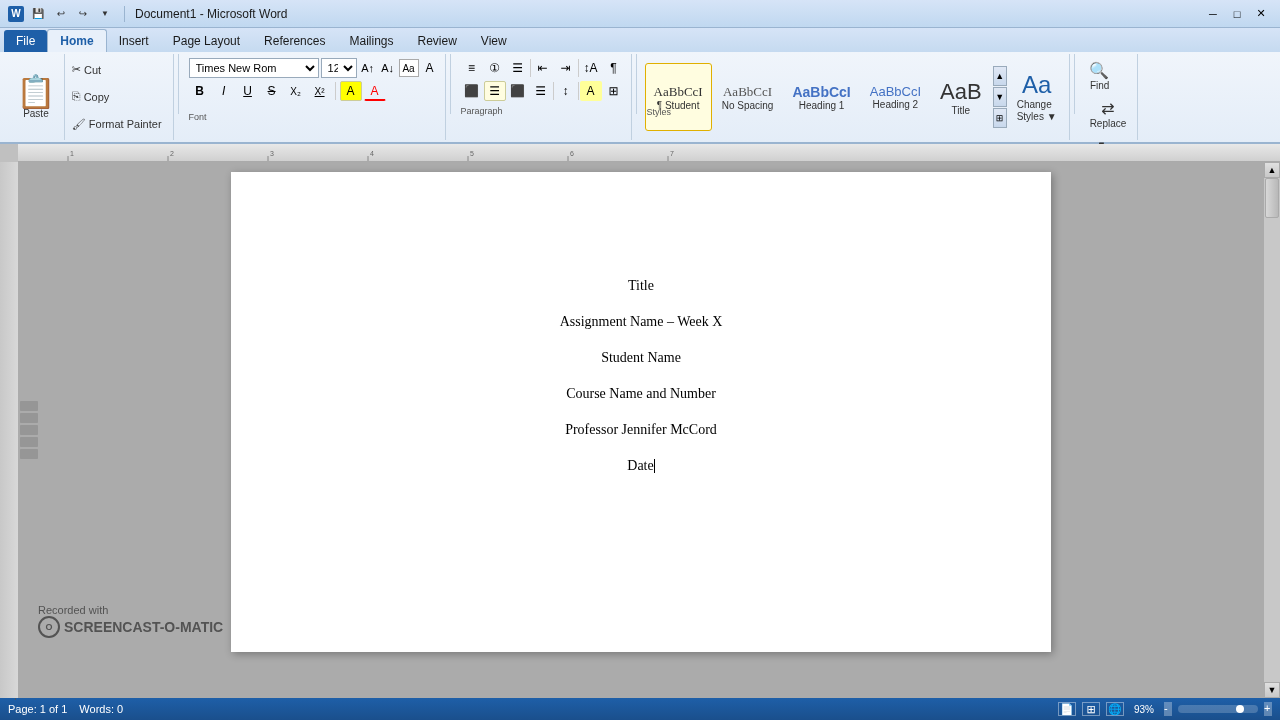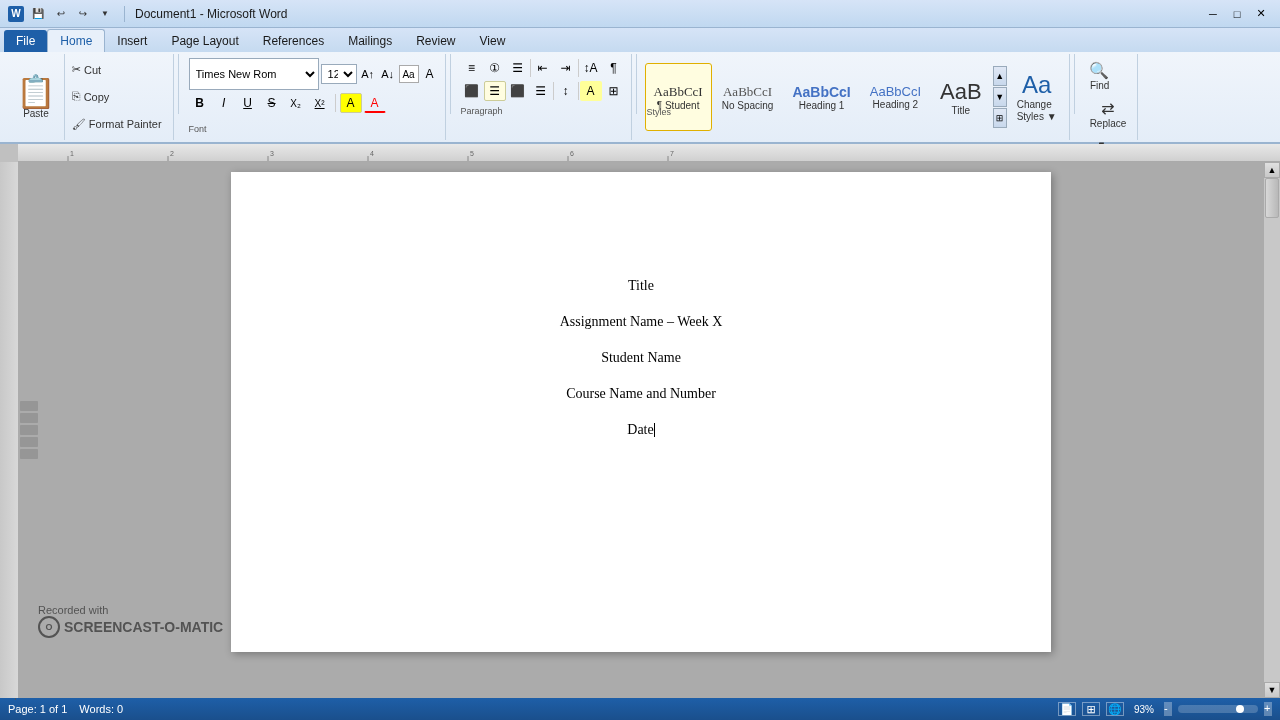--- a/index.html
+++ b/index.html
@@ -18,31 +18,31 @@
     .title-bar-left { display: flex; align-items: center; gap: 6px; }
     .title-bar-icon { width: 16px; height: 16px; background: #1e5fa8; border-radius: 2px; display: flex; align-items: center; justify-content: center; color: white; font-size: 10px; font-weight: bold; }
     .title-bar-text { font-size: 12px; color: #1a1a1a; }
     .title-bar-controls { display: flex; gap: 2px; }
     .title-bar-btn { width: 22px; height: 18px; display: flex; align-items: center; justify-content: center; font-size: 11px; cursor: pointer; border-radius: 2px; }
     .qa-btn { width: 18px; height: 18px; display: flex; align-items: center; justify-content: center; font-size: 10px; cursor: pointer; border-radius: 2px; color: #333; }
 
     
     .ribbon-tabs { height: 24px; background: linear-gradient(to bottom, #d6e4f7, #c5daf0); display: flex; align-items: flex-end; padding: 0 4px; }
     .ribbon-tab { padding: 4px 12px; font-size: 12px; cursor: pointer; border-radius: 3px 3px 0 0; color: #1a1a1a; }
-    .ribbon-tab.active { background: #e8f0fa; border: 1px solid #9ab4d0; border-bottom: none; font-weight: normal; color: #1e5fa8; }
+    .ribbon-tab.active { background: #e8f0fa; border: 1px solid #9ab4d0; border-bottom: none; font-weight: bold; color: #1e5fa8; }
 
     
     .ribbon { height: 92px; background: linear-gradient(to bottom, #f0f5fb, #e4edf8); border-bottom: 2px solid #9ab4d0; display: flex; align-items: stretch; padding: 2px 4px; gap: 2px; }
     .ribbon-group { display: flex; flex-direction: column; align-items: center; border-right: 1px solid #c0d0e0; padding: 2px 6px; min-width: fit-content; }
     .rg-divider { width: 1px; background: #c0d0e0; height: 60px; margin: 0 2px; }
     .paste-btn { display: flex; flex-direction: column; align-items: center; justify-content: center; padding: 4px 8px; cursor: pointer; border-right: 1px solid #c0d0e0; min-width: 48px; }
     .clipboard-sub { display: flex; flex-direction: column; justify-content: space-around; padding: 2px 4px; }
     .clipboard-sub-btn { font-size: 11px; color: #333; cursor: pointer; padding: 1px 3px; display: flex; align-items: center; gap: 3px; white-space: nowrap; }
     .font-row { display: flex; align-items: center; gap: 2px; }
-    .font-select { height: 32px; font-size: 11px; border: 1px solid #9ab; background: white; padding: 0 2px; width: 130px; cursor: pointer; }
+    .font-select { height: 20px; font-size: 11px; border: 1px solid #9ab; background: white; padding: 0 2px; width: 130px; cursor: pointer; }
     .size-select { height: 20px; font-size: 11px; border: 1px solid #9ab; background: white; padding: 0 2px; width: 36px; cursor: pointer; }
     .grow-btn, .shrink-btn { height: 18px; width: 18px; font-size: 11px; border: 1px solid transparent; background: transparent; cursor: pointer; display: flex; align-items: center; justify-content: center; }
     .font-btn { width: 22px; height: 20px; display: flex; align-items: center; justify-content: center; font-size: 12px; cursor: pointer; border: 1px solid transparent; border-radius: 2px; }
     .font-btn.bold { font-weight: bold; }
     .font-btn.italic { font-style: italic; }
     .font-btn.underline { text-decoration: underline; }
     .font-btn.strike { text-decoration: line-through; }
     .para-row { display: flex; align-items: center; gap: 1px; }
     .para-btn { width: 22px; height: 20px; display: flex; align-items: center; justify-content: center; font-size: 12px; cursor: pointer; border: 1px solid transparent; border-radius: 2px; }
     .para-btn.active { background: #ffd; border-color: #cc9; }
@@ -302,20 +302,23 @@
             <div class="doc-line">
               <span>Assignment Name – Week X</span>
             </div>
             <div class="doc-line">
               <span>Student Name</span>
             </div>
             <div class="doc-line">
               <span>Course Name and Number</span>
             </div>
             <div class="doc-line">
+              <span>Professor Jennifer McCord</span>
+            </div>
+            <div class="doc-line">
               <span>Date</span><span class="cursor-pos"></span>
             </div>
           </div>
         </div>
 
         <div class="watermark">
           <div class="wm-text">Recorded with</div>
           <div class="wm-logo">
             <div class="wm-circle">O</div>
             <span>SCREENCAST-O-MATIC</span>

